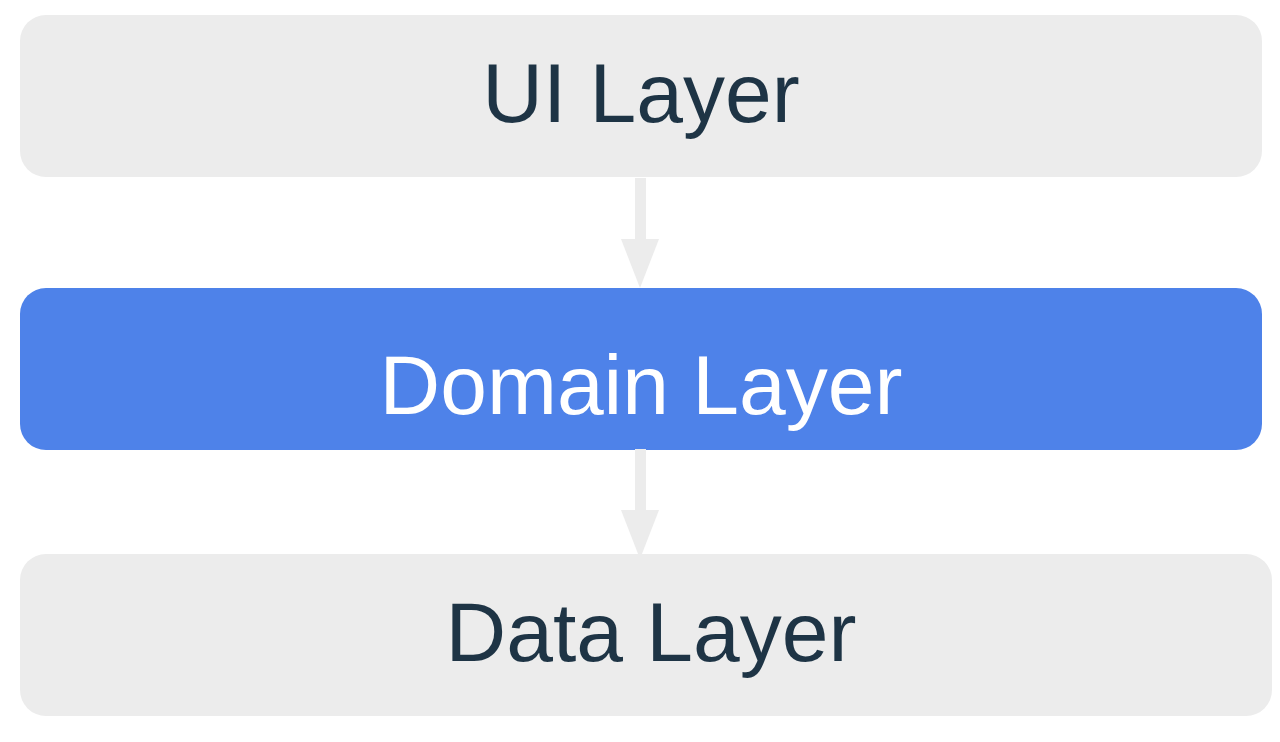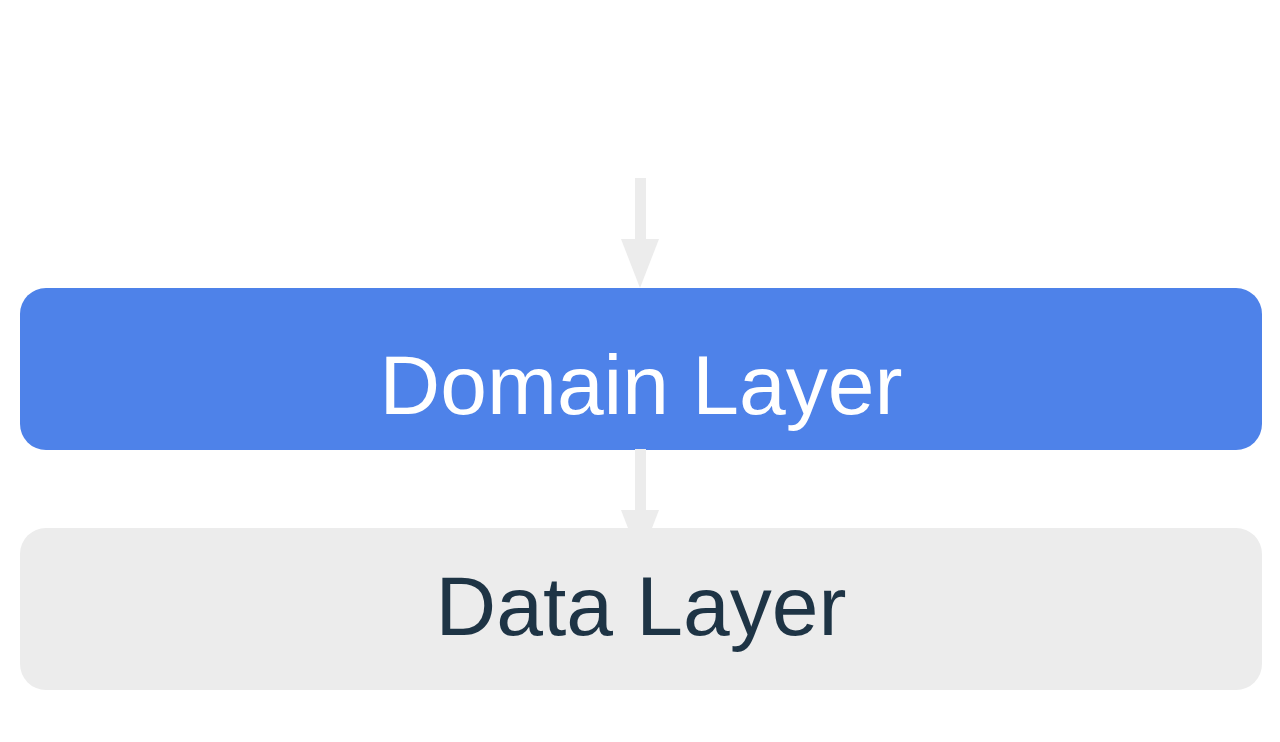--- a/index.html
+++ b/index.html
@@ -46,21 +46,21 @@
   }
   .layer-label {
     font-size: 84px;
     line-height: 1;
     letter-spacing: 0px;
     font-weight: 400;
     padding-bottom: 6px; 
   }
   .box-ui     { top: 15px; }
   .box-domain { top: 288px; }
-  .box-data   { top: 528px; }
+  .box-data   { top: 554px; padding-left: 10px; }
 
   .arrow {
     position: absolute;
     left: 50%;
     transform: translateX(-50%);
     width: 38px;
     display: flex;
     flex-direction: column;
     align-items: center;
   }
@@ -77,20 +77,23 @@
     border-left: 19px solid transparent;
     border-right: 19px solid transparent;
     border-top: 49px solid var(--arrow, #ECECEC);
   }
 </style>
 </head>
 <body>
 
 <div class="diagram">
 
+  <div class="layer-box default box-ui">
+    <span class="layer-label">UI Layer</span>
+  </div>
 
   <div class="arrow arrow-1">
     <div class="shaft"></div>
     <div class="head"></div>
   </div>
 
   <div class="layer-box highlight box-domain">
     <span class="layer-label">Domain Layer</span>
   </div>
 

